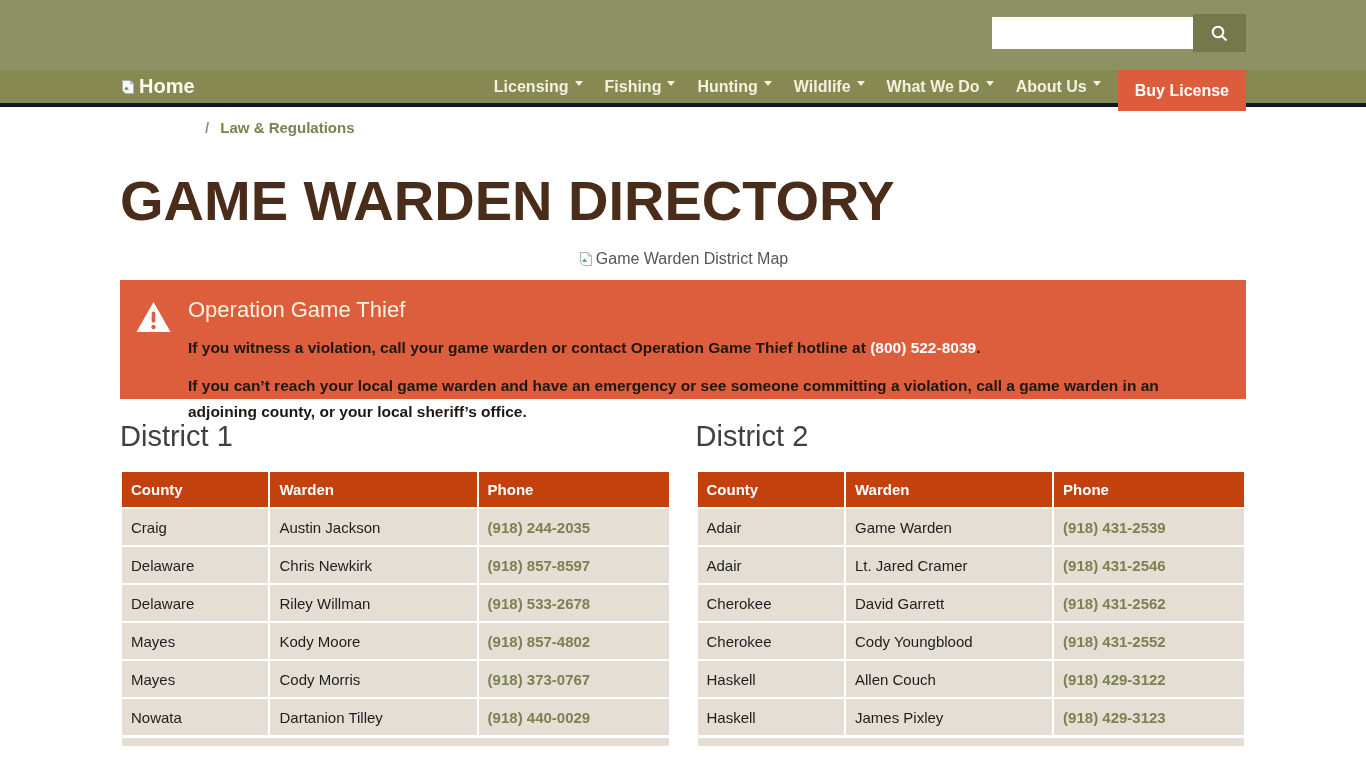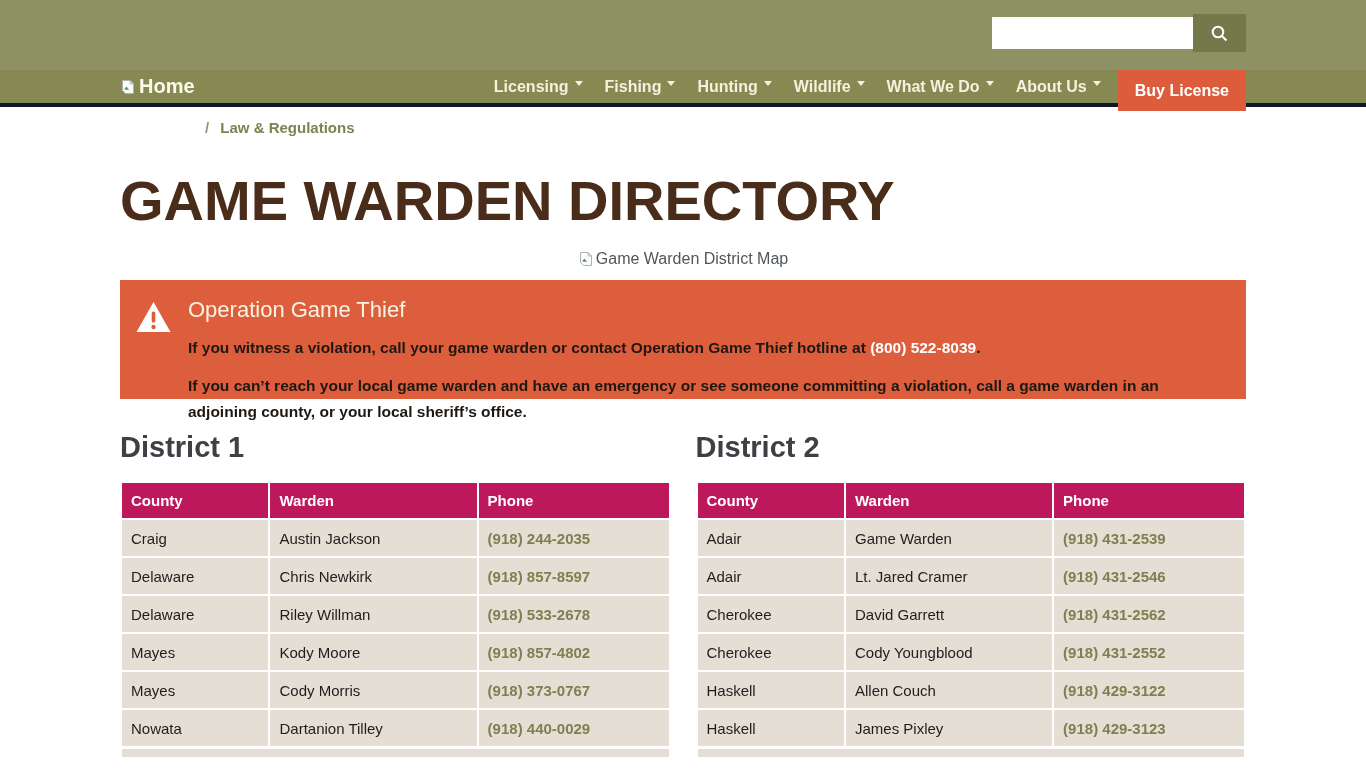--- a/index.html
+++ b/index.html
@@ -42,23 +42,23 @@
            display:flex; padding:17px 30px 20px 15px; }
   .alert-icon { flex:0 0 auto; margin-top:4px; }
   .alert-body { margin-left:16px; }
   .alert-body h2 { margin:0; color:#f8f3e2; font-size:22px; font-weight:400; }
   .alert-body p { margin:12px 0 0; color:#1f1711; font-weight:bold; font-size:15.5px;
                   line-height:26px; max-width:1010px; }
   .alert-body .phone { color:#ffffff; }
   
   .districts { width:1126px; margin:0 auto; display:grid; grid-template-columns:1fr 1fr;
                column-gap:25px; }
-  .district h2 { margin:32px 0 17px; font-size:29px; font-weight:700; color:#3d4045; }
+  .district h2 { margin:21px 0 17px; font-size:29px; font-weight:400; color:#3d4045; }
   table { width:100%; border-collapse:separate; border-spacing:2px; }
-  th { background:#be185d; color:#ffffff; text-align:left; font-size:15px; padding:9px 9px; }
+  th { background:#c2410c; color:#ffffff; text-align:left; font-size:15px; padding:9px 9px; }
   td { background:#e4ded4; font-size:15px; color:#1e1e1e; padding:0 9px; height:36px; }
   th.col-county, td.cell-county { width:27%; }
   th.col-warden, td.cell-warden { width:38%; }
   th.col-phone,  td.cell-phone  { width:35%; }
   td.cell-phone a { color:#7c8150; font-weight:bold; text-decoration:none; }
   .partial-row { height:8px; background:#e4ded4; margin:1px 2px 0; }
 </style>
 </head>
 <body>
 

